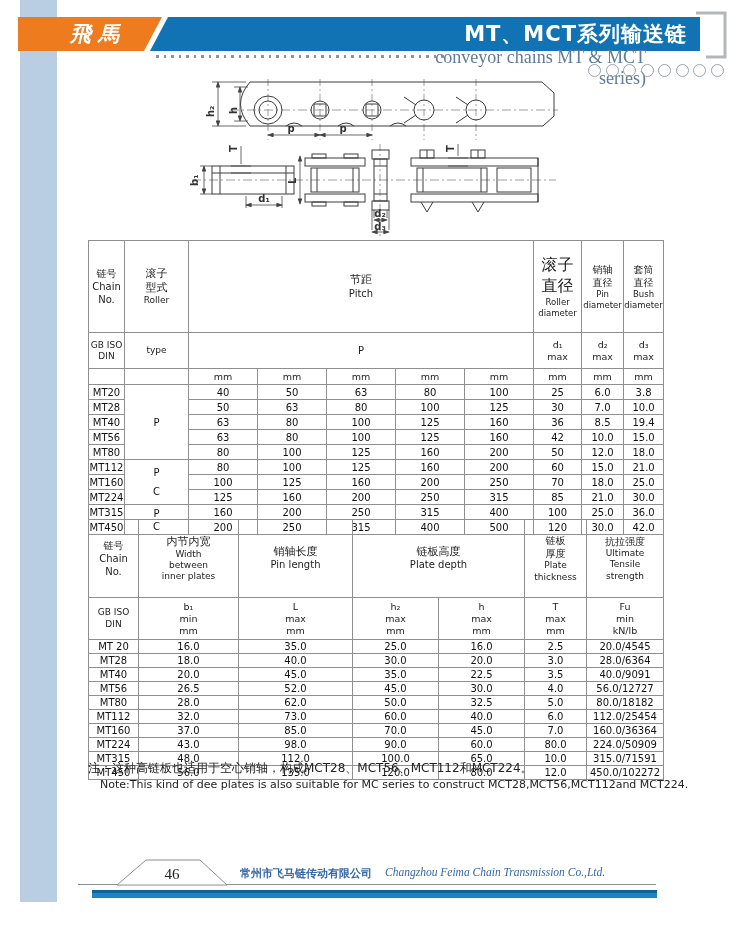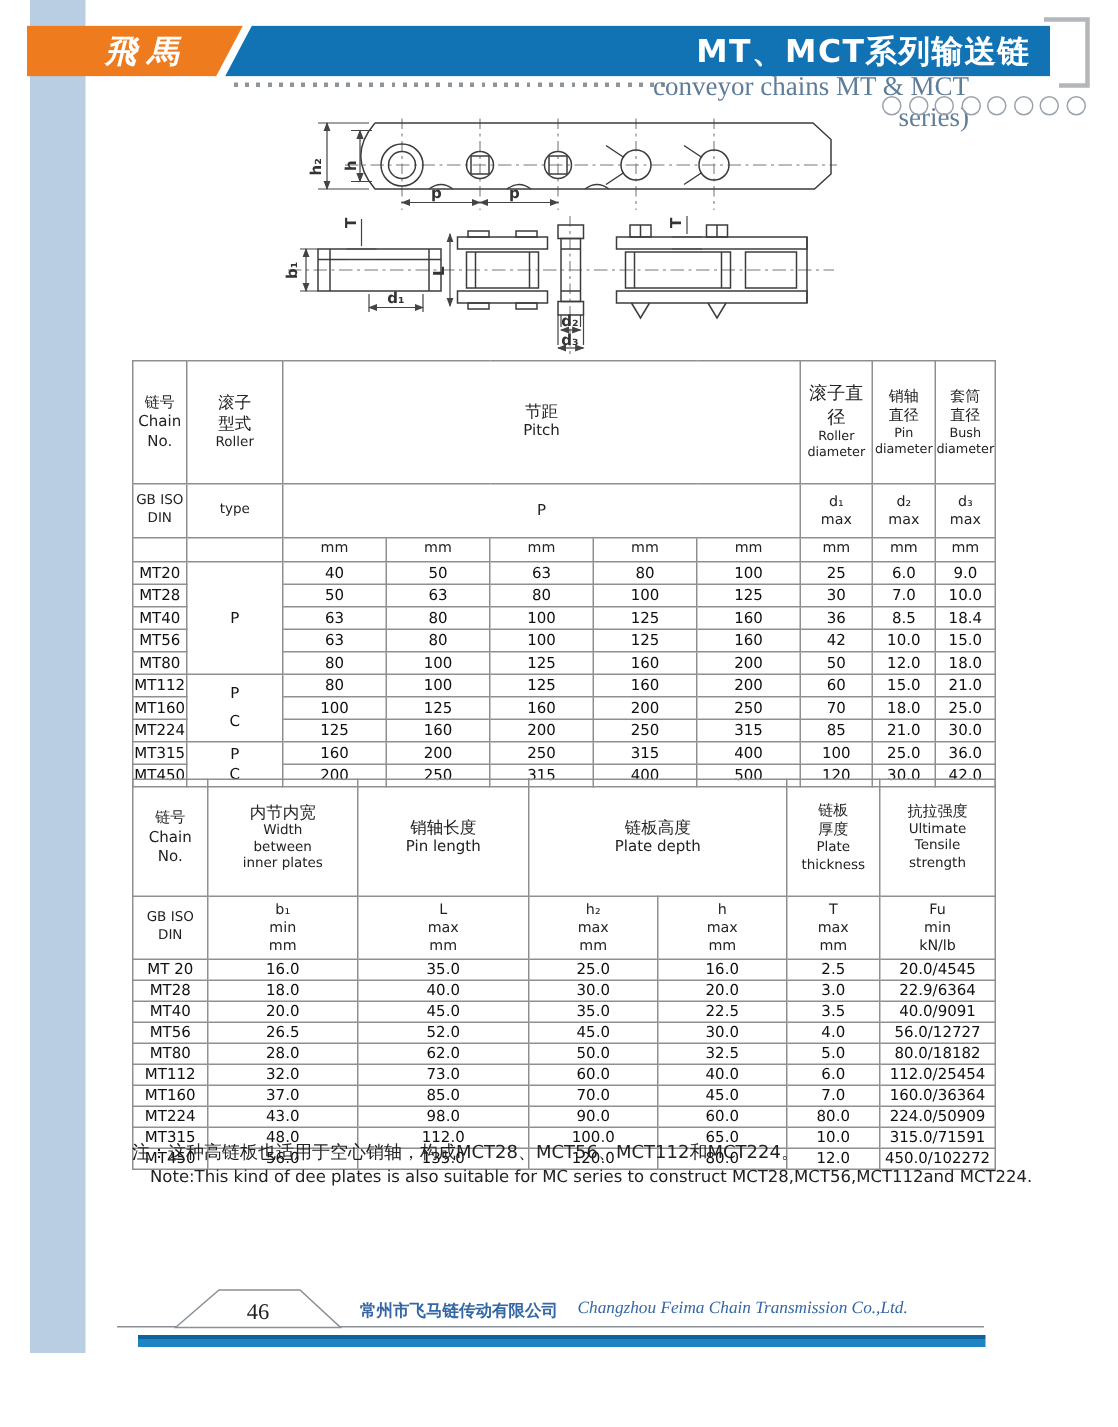--- a/index.html
+++ b/index.html
@@ -192,21 +192,21 @@
 Chain
 No.</th>
           <th>
             <div class="vs"><span>滚子
 型式</span><span class="en">Roller</span></div>
           </th>
           <th colspan="5">
             <div class="vs"><span>节距</span><span class="en" style="font-size:10px">Pitch</span></div>
           </th>
           <th>
-            <div class="vs"><span style="font-size:12px">滚子直径</span><span class="en" style="font-size:8.5px">Roller
+            <div class="vs"><span style="font-size:16px">滚子直径</span><span class="en" style="font-size:8.5px">Roller
 diameter</span></div>
           </th>
           <th>
             <div class="vs"><span style="font-size:10px">销轴
 直径</span><span class="en" style="font-size:8.5px">Pin
 diameter</span></div>
           </th>
           <th>
             <div class="vs"><span style="font-size:10px">套筒
 直径</span><span class="en" style="font-size:8.5px">Bush
@@ -242,21 +242,21 @@
           <tr>
             <td>MT20</td>
             <td rowspan="5" class="type">P</td>
             <td>40</td>
             <td>50</td>
             <td>63</td>
             <td>80</td>
             <td>100</td>
             <td>25</td>
             <td>6.0</td>
-            <td>9.0</td>
+            <td>3.8</td>
           </tr>
           <tr>
             <td>MT28</td>
             <td>50</td>
             <td>63</td>
             <td>80</td>
             <td>100</td>
             <td>125</td>
             <td>30</td>
             <td>7.0</td>
@@ -264,21 +264,21 @@
           </tr>
           <tr>
             <td>MT40</td>
             <td>63</td>
             <td>80</td>
             <td>100</td>
             <td>125</td>
             <td>160</td>
             <td>36</td>
             <td>8.5</td>
-            <td>18.4</td>
+            <td>19.4</td>
           </tr>
           <tr>
             <td>MT56</td>
             <td>63</td>
             <td>80</td>
             <td>100</td>
             <td>125</td>
             <td>160</td>
             <td>42</td>
             <td>10.0</td>
@@ -429,21 +429,21 @@
             <td>2.5</td>
             <td>20.0/4545</td>
           </tr>
           <tr>
             <td>MT28</td>
             <td>18.0</td>
             <td>40.0</td>
             <td>30.0</td>
             <td>20.0</td>
             <td>3.0</td>
-            <td>22.9/6364</td>
+            <td>28.0/6364</td>
           </tr>
           <tr>
             <td>MT40</td>
             <td>20.0</td>
             <td>45.0</td>
             <td>35.0</td>
             <td>22.5</td>
             <td>3.5</td>
             <td>40.0/9091</td>
           </tr>

